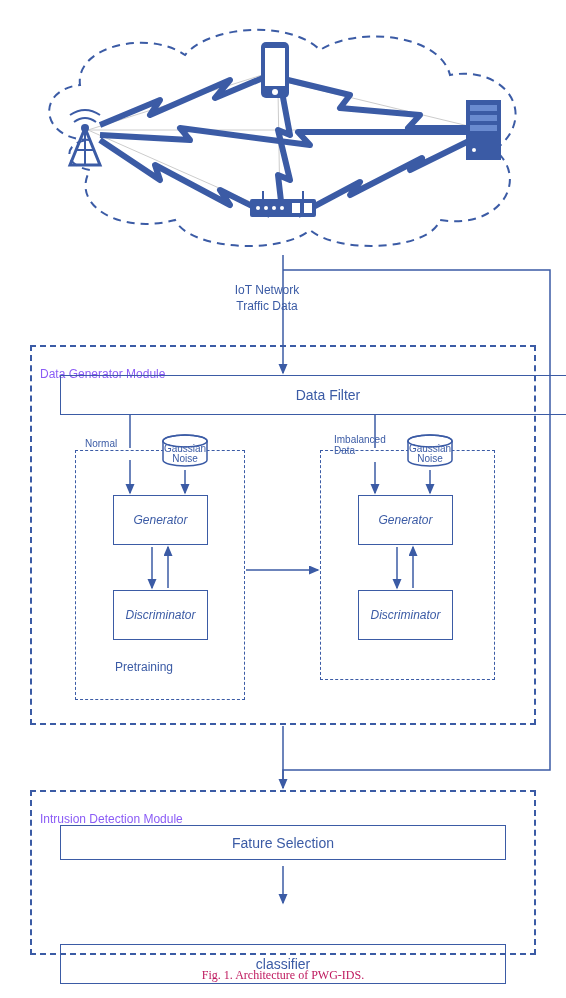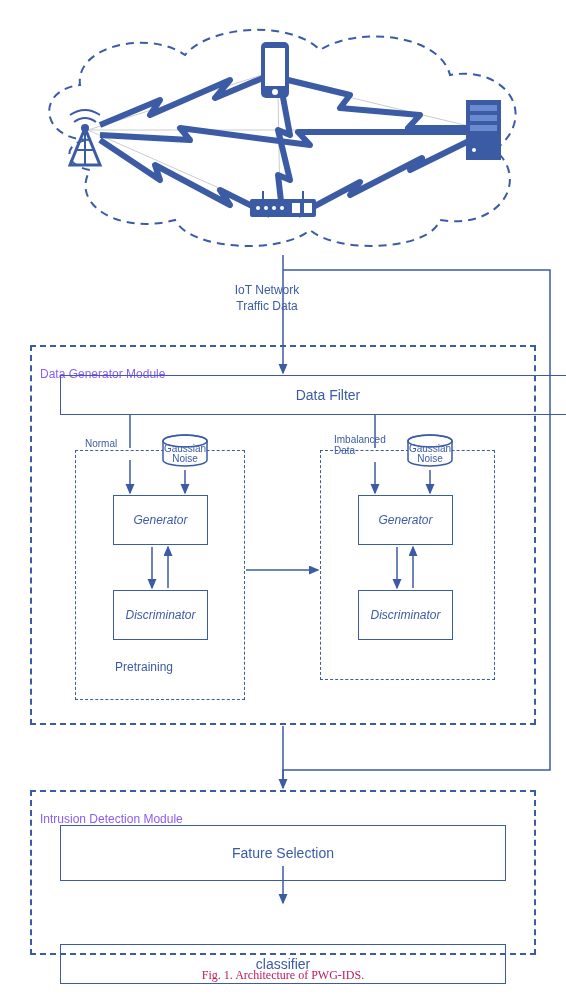--- a/index.html
+++ b/index.html
@@ -165,21 +165,21 @@
       text-align: center;
       width: 50px;
       top: 10px;
       line-height: 1;
     }
 
     .feature-sel {
       top: 825px;
       left: 60px;
       width: 446px;
-      height: 56px;
+      height: 35px;
     }
     .classifier {
       top: 944px;
       left: 60px;
       width: 446px;
       height: 40px;
     }
 
     .caption {
       position: absolute;

